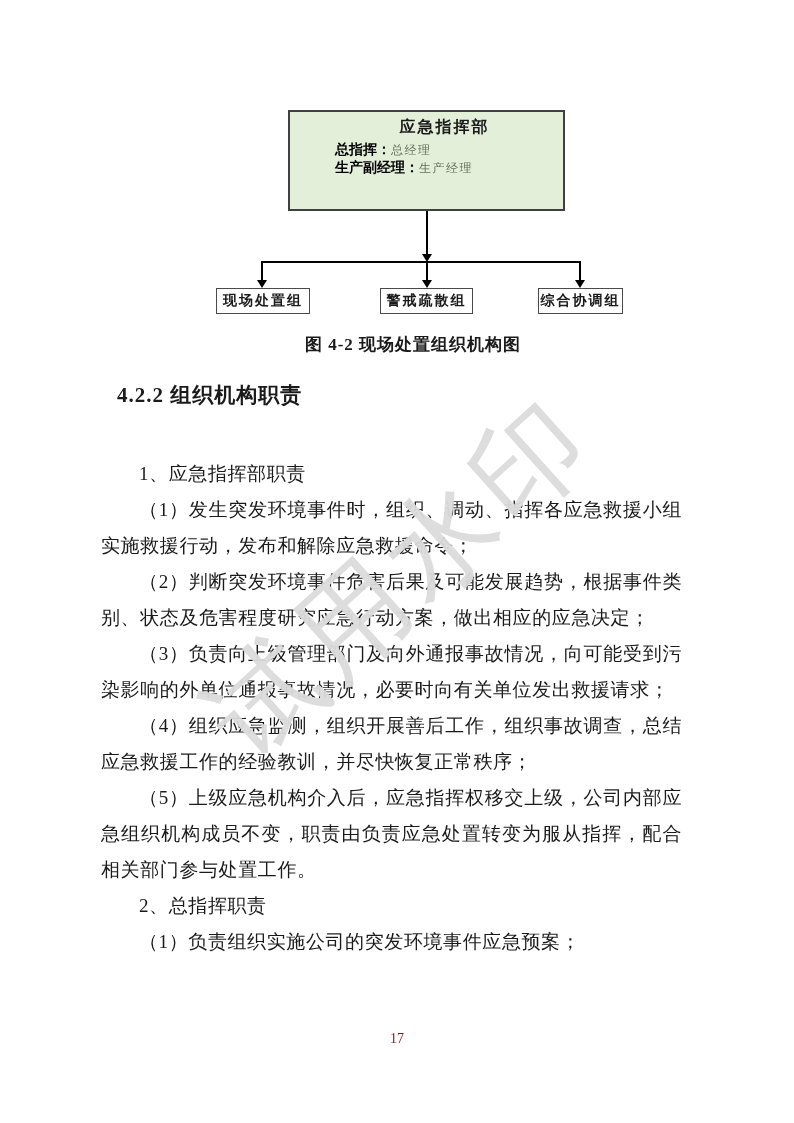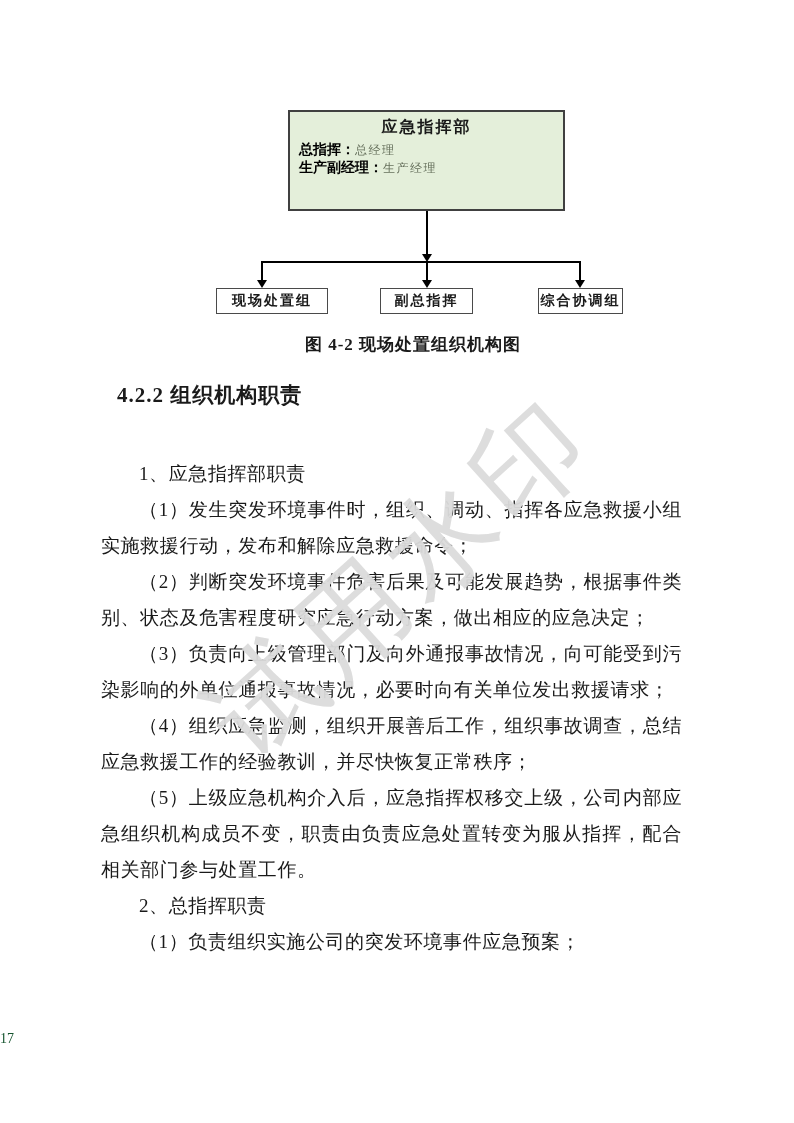--- a/index.html
+++ b/index.html
@@ -11,20 +11,21 @@
     overflow:hidden;
     font-family:"Liberation Serif","DejaVu Serif",serif;
     color:var(--text,#1a1a1a);
   }
   
   .org-box{
     position:absolute;left:288px;top:110px;width:277px;height:101px;
     background:var(--box_fill,#e4efda);
     border:2px solid var(--box_border,#404040);
     box-sizing:border-box;
+    padding-left:36px;
   }
   .org-box-title{
     text-align:center;font-weight:bold;font-size:16px;
     letter-spacing:2px;margin-top:5px;margin-bottom:3px;
   }
   .org-box-row{padding:0 9px;font-size:13px;line-height:18px;}
   .org-box-row .lbl{font-weight:bold;font-size:14px;color:#000;}
   .org-box-row .val{font-size:12px;color:var(--value_text,#66705c);letter-spacing:1.5px;}
   .conn{position:absolute;background:var(--line,#000);}
   .arrow-down{
@@ -59,21 +60,21 @@
     position:absolute;left:120px;top:523px;width:560px;
     text-align:center;
     font-size:110px;line-height:110px;letter-spacing:8px;
     color:var(--watermark,#dcdcdc);
     transform:rotate(-42deg);
     z-index:5;pointer-events:none;white-space:nowrap;
     opacity:0.95;
   }
   .page-number{
     position:absolute;left:0;top:1031px;width:794px;
-    font-size:14px;color:#14532d;
+    text-align:center;font-size:14px;color:#7f1d1d;
   }
 </style>
 </head>
 <body>
 
 <div class="page">
 
   <div>
 
     <div class="org-box">
@@ -92,22 +93,22 @@
 
     <div class="conn" style="left:261px;top:262px;width:2px;height:19px;"></div>
     <div class="arrow-down" style="left:257px;top:280px;"></div>
 
     <div class="conn" style="left:426px;top:262px;width:2px;height:19px;"></div>
     <div class="arrow-down" style="left:422px;top:280px;"></div>
 
     <div class="conn" style="left:579px;top:262px;width:2px;height:19px;"></div>
     <div class="arrow-down" style="left:575px;top:280px;"></div>
 
-    <div class="sub-box" style="left:216px;width:112px;">现场处置组</div>
-    <div class="sub-box" style="left:380px;width:93px;">副总指挥</div>
+    <div class="sub-box" style="left:216px;width:94px;">现场处置组</div>
+    <div class="sub-box" style="left:380px;width:93px;">警戒疏散组</div>
     <div class="sub-box" style="left:538px;width:85px;">综合协调组</div>
 
     <div class="caption">图 4-2 现场处置组织机构图</div>
   </div>
 
   <h3 class="h1">4.2.2 组织机构职责</h3>
 
   <div class="content">
     <p>1、应急指挥部职责</p>
     <p>（1）发生突发环境事件时，组织、调动、指挥各应急救援小组实施救援行动，发布和解除应急救援命令；</p>

